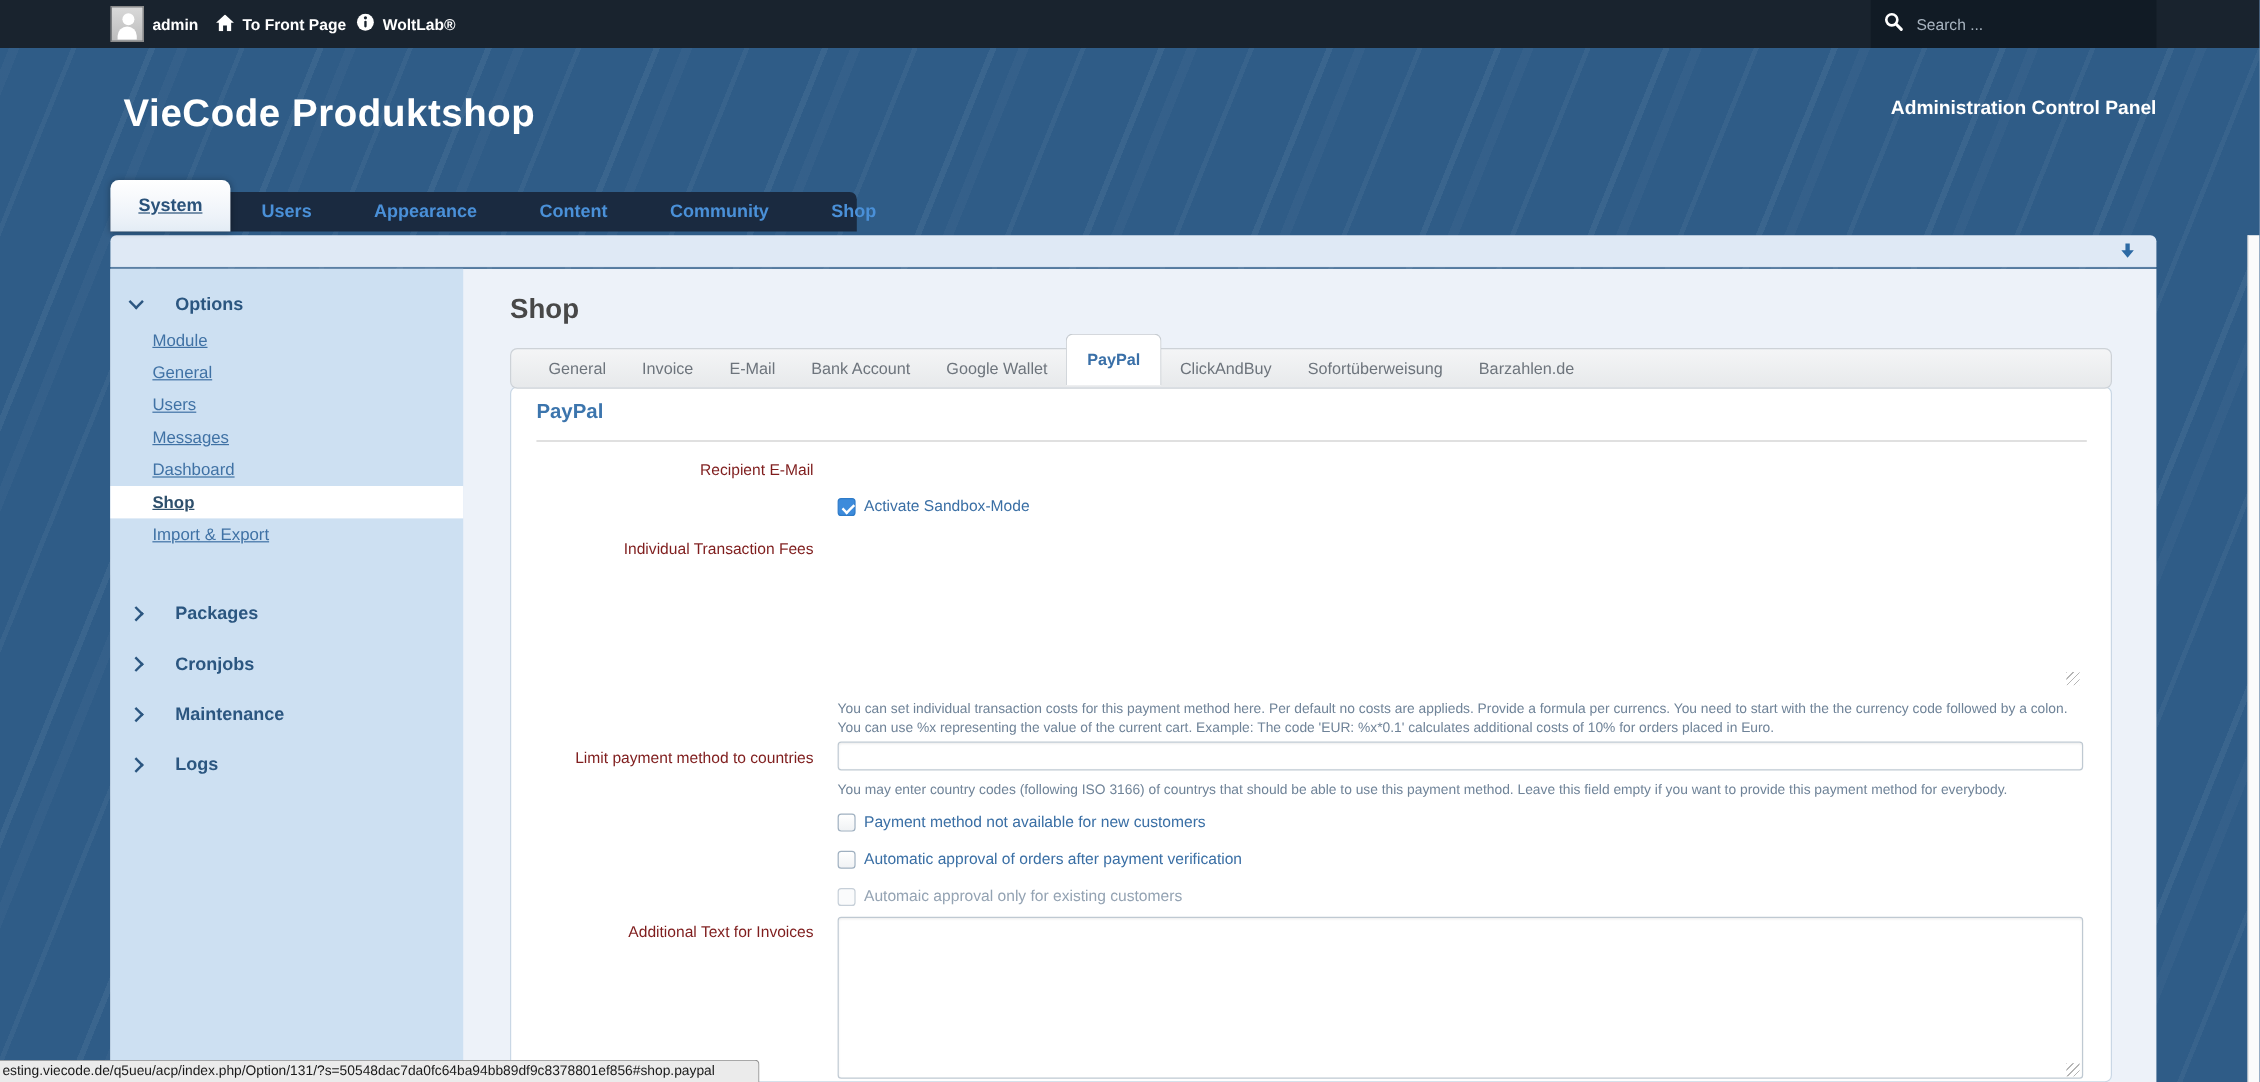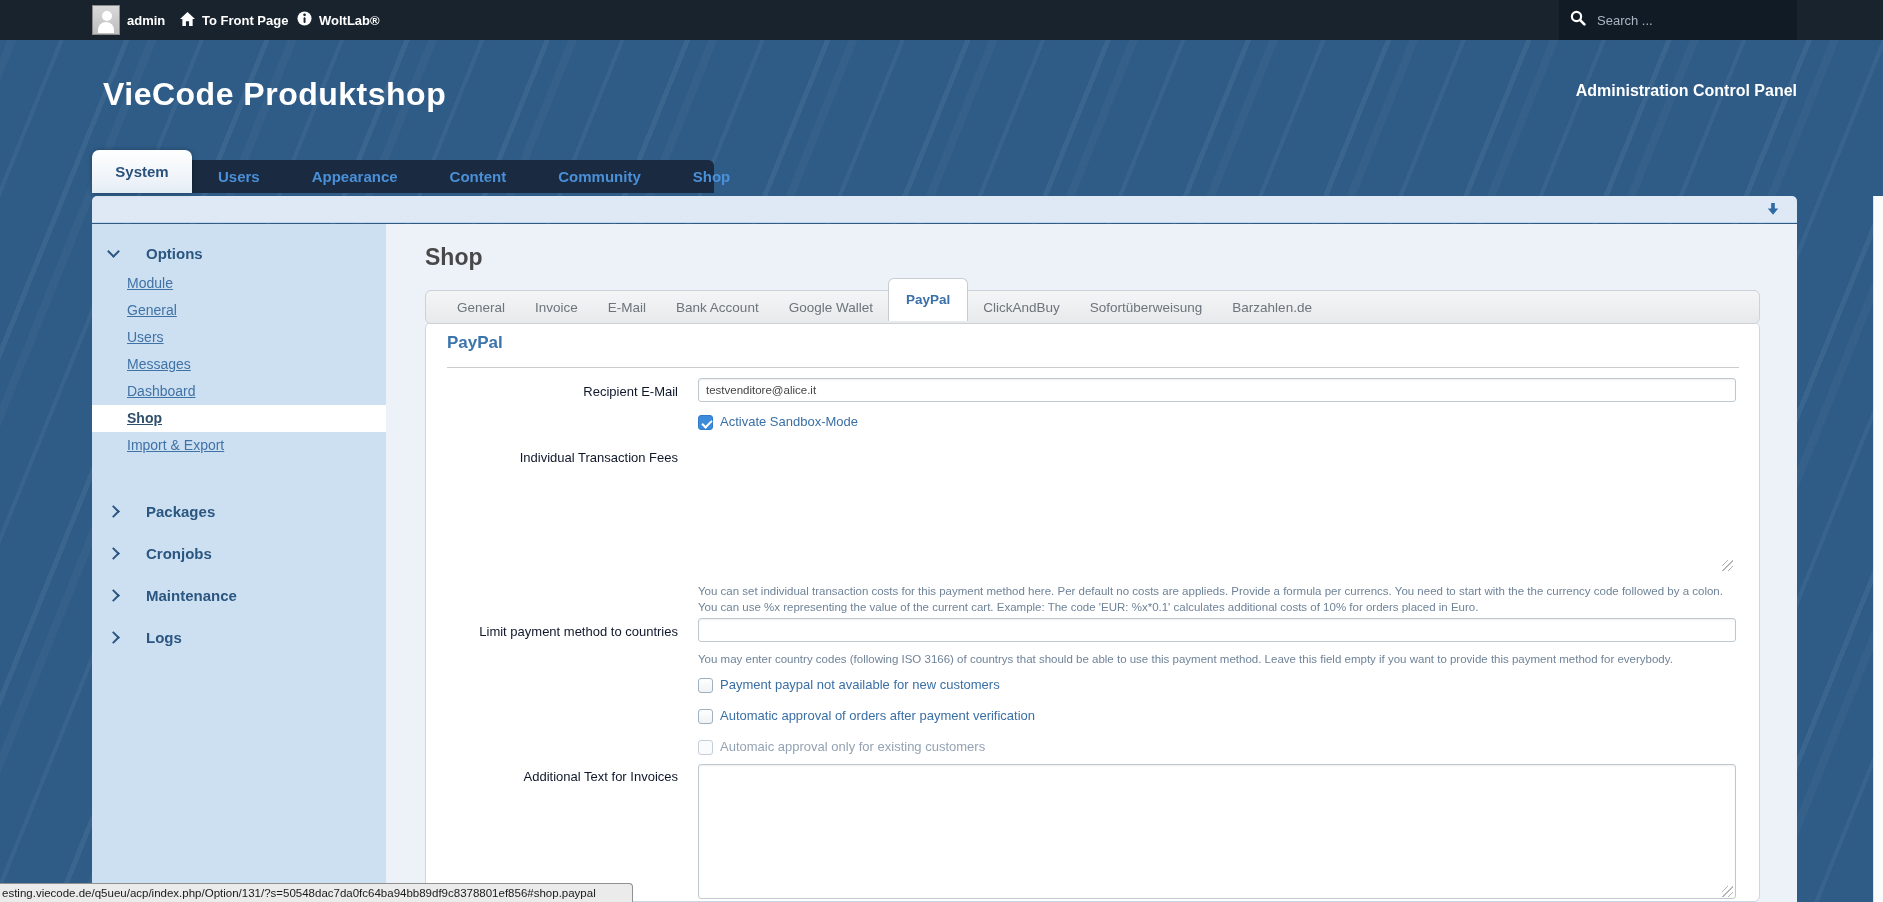--- a/index.html
+++ b/index.html
@@ -37,21 +37,21 @@
   
   .logo{position:absolute;left:103px;top:76px;font-size:32px;font-weight:bold;color:#fff;z-index:5;letter-spacing:0.5px;}
   .acp-title{position:absolute;right:86px;top:82px;font-size:16px;font-weight:bold;color:#fff;z-index:5;}
 
   
   .menu{position:absolute;left:92px;top:150px;height:43px;z-index:6;}
   .menu-bar{position:absolute;left:0;top:10px;width:622px;height:33px;background:#1a2a40;border-radius:6px 6px 0 0;}
   .menu-tabs{position:absolute;left:0;top:0;display:flex;}
   .mtab-active{width:100px;height:43px;background:linear-gradient(180deg,#ffffff 0%,#eef3f9 70%,#e3ecf5 100%);
     border-radius:7px 7px 0 0;display:flex;align-items:center;justify-content:center;
-    color:#2a527a;font-size:15px;font-weight:bold;box-shadow:0 0 5px rgba(0,0,0,0.3);z-index:2;cursor:pointer;}
+    color:#2a527a;font-size:15px;font-weight:bold;box-shadow:0 0 5px rgba(0,0,0,0.3);z-index:2;cursor:pointer;text-decoration:underline;}
   .mtab{margin-top:10px;height:33px;line-height:33px;padding:0 26px;color:#4a90d8;font-size:15px;font-weight:600;cursor:pointer;position:relative;z-index:2;}
   .mtab:first-of-type{margin-left:12px;}
 
   
   .band{position:absolute;left:92px;top:196px;width:1705px;height:27px;background:#dfe9f5;border-bottom:1px solid #c2d5e8;border-radius:5px 5px 0 0;box-sizing:border-box;z-index:4;}
   .band-arrow{position:absolute;right:16px;top:5px;width:16px;height:16px;cursor:pointer;}
 
   
   .main{position:absolute;left:92px;top:224px;width:1705px;height:678px;background:#edf2f9;z-index:3;}
 
@@ -72,21 +72,21 @@
     display:flex;align-items:center;padding-left:16px;z-index:2;}
   .ctab{padding:0 15px;font-size:13.5px;color:#6d747c;cursor:pointer;white-space:nowrap;}
   .ctab-active{position:relative;top:-4px;height:42px;margin-top:-8px;display:flex;align-items:center;
     background:#fff;border:1px solid #c8cdd2;border-bottom:none;border-radius:6px 6px 0 0;
     padding:0 17px;font-size:13.5px;font-weight:bold;color:#3a70a8;z-index:3;cursor:pointer;}
 
   
   .panel{position:absolute;left:333px;top:98px;width:1335px;height:580px;background:#fff;border:1px solid #c9d7e5;border-radius:6px;box-sizing:border-box;z-index:1;}
   .sec-title{position:absolute;left:21px;top:10px;font-size:17px;font-weight:bold;color:#3c75ad;}
   .sec-rule{position:absolute;left:21px;top:44px;width:1292px;border-top:1px solid #cccccc;}
-  .flabel{position:absolute;left:0;width:252px;text-align:right;font-size:13px;color:#0f172a;}
+  .flabel{position:absolute;left:0;width:252px;text-align:right;font-size:13px;color:#7f1d1d;}
   .tinput{position:absolute;left:272px;width:1038px;box-sizing:border-box;border:1px solid #bfc9d2;border-radius:3px;
     font-size:11.5px;font-family:inherit;color:#444;padding:4px 7px;background:#fff;box-shadow:inset 0 1px 2px rgba(0,0,0,0.07);outline:none;resize:none;}
   .fhelp{position:absolute;left:272px;width:1044px;font-size:11.5px;line-height:16px;color:#6f8398;}
   .cb{position:absolute;width:15px;height:15px;box-sizing:border-box;border:1px solid #9fb0c0;border-radius:3px;background:linear-gradient(#fff,#f0f2f4);cursor:pointer;}
   .cb.checked{background:#3d8bdb;border-color:#2f7bc8;}
   .cb.checked::after{content:'';position:absolute;left:4.5px;top:1.5px;width:4px;height:8px;border-right:2px solid #fff;border-bottom:2px solid #fff;transform:rotate(45deg);}
   .cb.disabled{border-color:#c6cfd8;background:#fafbfc;}
   .cblabel{position:absolute;left:294px;font-size:13px;color:#3a6fa5;cursor:pointer;}
   .cblabel.disabled{color:#94a3b3;}
   .grip{position:absolute;width:11px;height:11px;background:repeating-linear-gradient(-45deg,transparent 0 3px,#a8a8a8 3px 4px);opacity:0.85;}
@@ -202,35 +202,34 @@
     <div class="ctab">ClickAndBuy</div>
     <div class="ctab">Sofortüberweisung</div>
     <div class="ctab">Barzahlen.de</div>
   </div>
 
   <div class="panel">
     <div class="sec-title">PayPal</div>
     <div class="sec-rule"></div>
 
     <div class="flabel" style="top:61px;">Recipient E-Mail</div>
-    <input class="tinput" style="top: 55px; height: 24px;" type="text" value="testvenditore@alice.it">
 
     <span class="cb checked" style="left:272px;top:92px;"></span>
     <span class="cblabel" style="top:91px;">Activate Sandbox-Mode</span>
 
     <div class="flabel" style="top:127px;">Individual Transaction Fees</div>
     <div class="grip" style="left:1296px;top:237px;"></div>
     <div class="fhelp" style="top:260px;">You can set individual transaction costs for this payment method here. Per default no costs are applieds. Provide a formula per currencs. You need to start with the the currency code followed by a colon. You can use %x representing the value of the current cart. Example: The code 'EUR: %x*0.1' calculates additional costs of 10% for orders placed in Euro.</div>
 
     <div class="flabel" style="top:301px;">Limit payment method to countries</div>
     <input class="tinput" style="top: 295px; height: 24px;" type="text" value="">
     <div class="fhelp" style="top:328px;">You may enter country codes (following ISO 3166) of countrys that should be able to use this payment method. Leave this field empty if you want to provide this payment method for everybody.</div>
 
     <span class="cb" style="left:272px;top:355px;"></span>
-    <span class="cblabel" style="top:354px;">Payment paypal not available for new customers</span>
+    <span class="cblabel" style="top:354px;">Payment method not available for new customers</span>
 
     <span class="cb" style="left:272px;top:386px;"></span>
     <span class="cblabel" style="top:385px;">Automatic approval of orders after payment verification</span>
 
     <span class="cb disabled" style="left:272px;top:417px;"></span>
     <span class="cblabel disabled" style="top:416px;">Automaic approval only for existing customers</span>
 
     <div class="flabel" style="top:446px;">Additional Text for Invoices</div>
     <textarea class="tinput" style="top: 441px; height: 135px;"></textarea>
     <div class="grip" style="left:1296px;top:563px;"></div>

